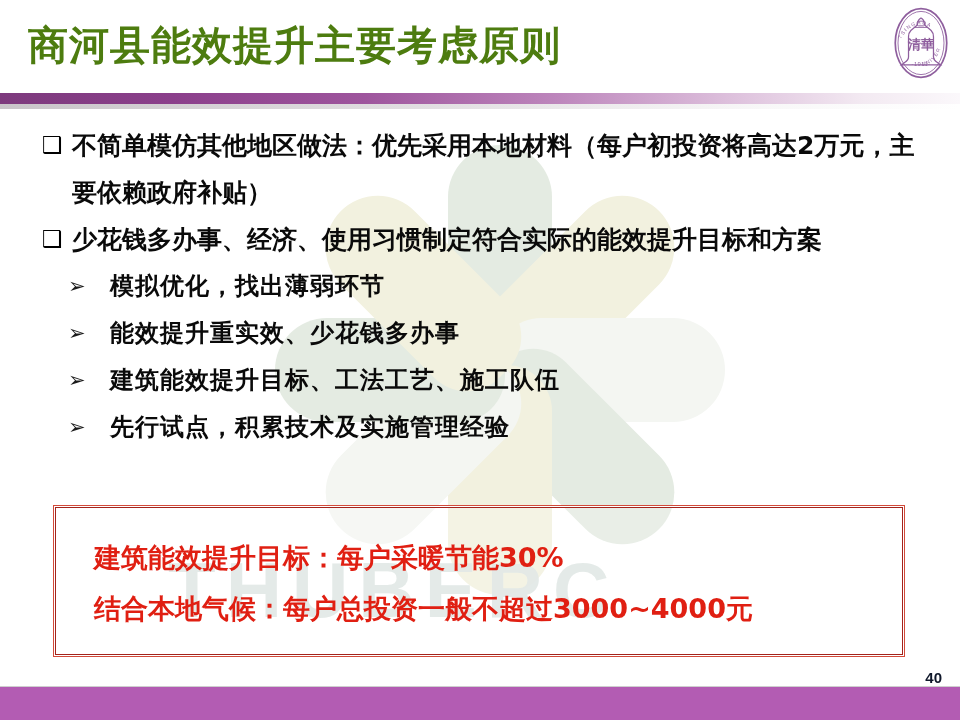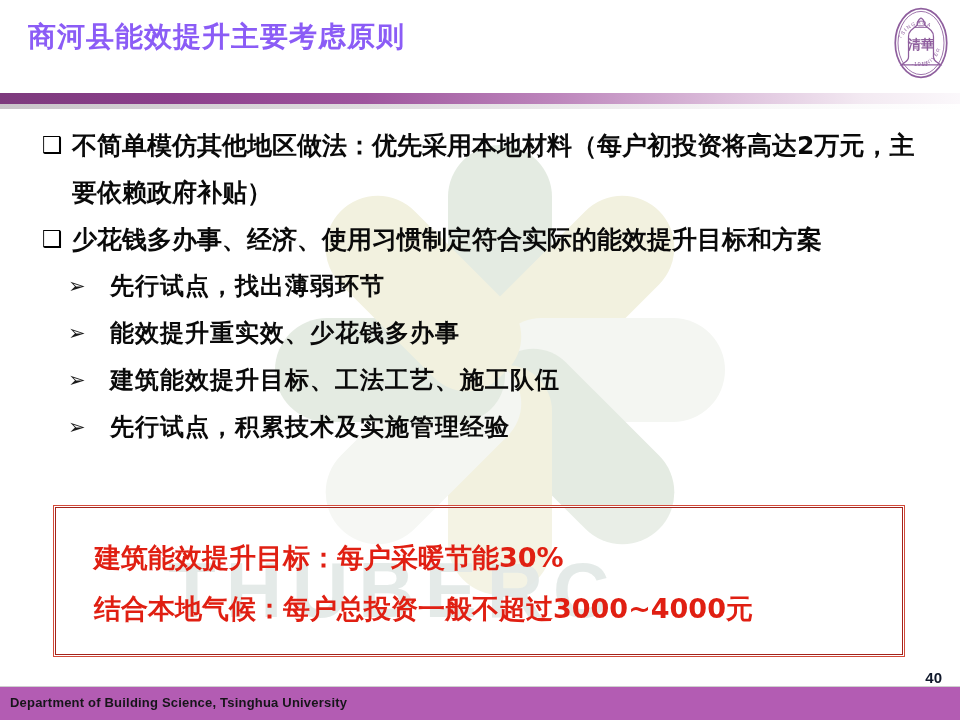--- a/index.html
+++ b/index.html
@@ -63,23 +63,23 @@
     opacity: 0.95;
     white-space: nowrap;
   }
 
   
   .title {
     position: absolute;
     left: 28px;
     top: 18px;
     font-family: "DejaVu Sans", "Liberation Sans", sans-serif;
-    font-size: 28px;
-    font-weight: bold;
-    color: #8b5cf6;
+    font-size: 40px;
+    font-weight: bold;
+    color: #4d7c0f;
     letter-spacing: 1px;
     white-space: nowrap;
   }
   .logo {
     position: absolute;
     right: 0;
     top: 4px;
     width: 78px;
     height: 78px;
   }
@@ -269,21 +269,21 @@
       <span>不简单模仿其他地区做法：优先采用本地材料（每户初投资将高达2万元，主要依赖政府补贴）</span>
     </div>
 
     <div class="lvl1">
       <span class="sq">❑</span>
       <span>少花钱多办事、经济、使用习惯制定符合实际的能效提升目标和方案</span>
     </div>
 
     <div class="lvl2">
       <span class="arw">➢</span>
-      <span>先行试点，找出薄弱环节</span>
+      <span>模拟优化，找出薄弱环节</span>
     </div>
 
     <div class="lvl2">
       <span class="arw">➢</span>
       <span>能效提升重实效、少花钱多办事</span>
     </div>
 
     <div class="lvl2">
       <span class="arw">➢</span>
       <span>建筑能效提升目标、工法工艺、施工队伍</span>
@@ -297,17 +297,16 @@
 
   <div class="redbox">
     <div class="redbox-inner">
       <div class="redline">建筑能效提升目标：每户采暖节能30%</div>
       <div class="redline">结合本地气候：每户总投资一般不超过3000~4000元</div>
     </div>
   </div>
 
   <div class="footer-topline"></div>
   <div class="footer">
-    <div class="footer-text">Department of Building  Science, Tsinghua University</div>
     <div class="page-num">40</div>
   </div>
 
 </div>
 
 </body></html>

